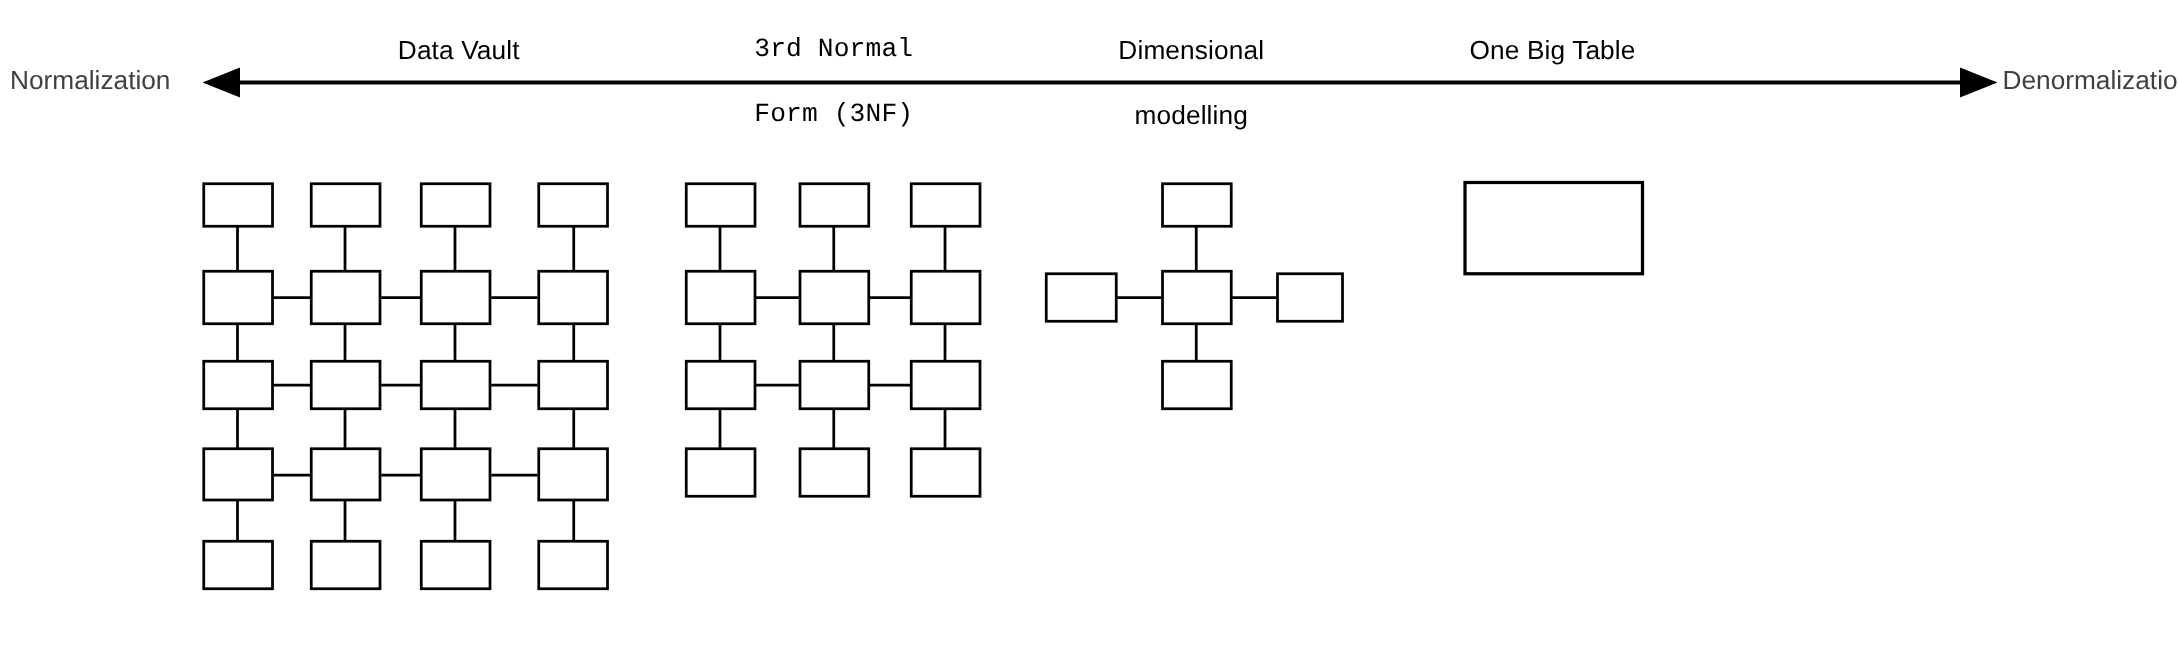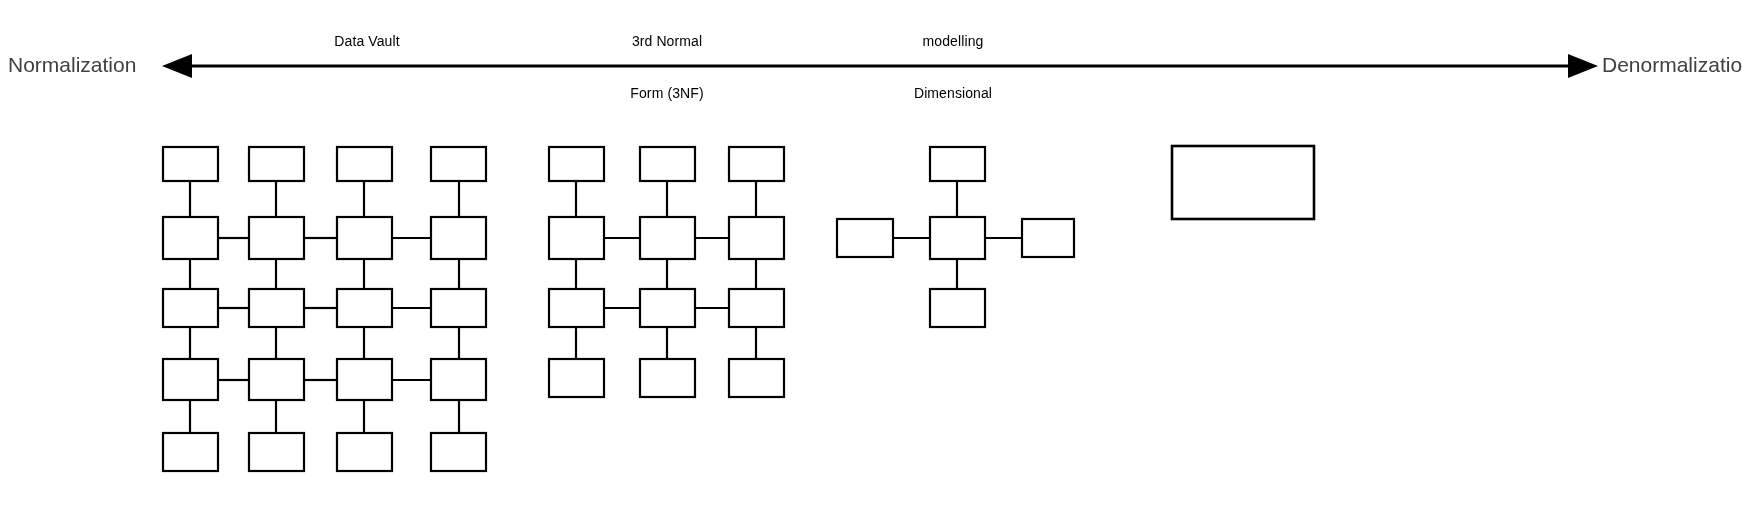--- a/index.html
+++ b/index.html
@@ -11,21 +11,21 @@
     color:#000000;
     overflow:hidden;
     position:relative;
   }
   #stage{position:absolute;left:0;top:0;width:1742px;height:524px;}
 
   
   .col-label{
     position:absolute;
     text-align:center;
-    font-size:14px;
+    font-size:21px;
     line-height:26px;
     color:#000;
     white-space:pre-line;
     letter-spacing:0.1px;
   }
   .end-label{
     position:absolute;
     font-size:21px;
     line-height:26px;
     color:#404040;
@@ -47,31 +47,32 @@
 <div id="stage">
 
   <div class="end-label" style="left:8px;top:52px;">Normalization</div>
 
   <div class="end-label" style="left:1602px;top:52px;">Denormalization</div>
 
   <div class="col-label" style="left:217px;top:2px;width:300px;">
     <div>Data Vault</div>
   </div>
 
-  <div class="col-label" style="left:517px;top:2px;width:300px;">
+  <div class="col-label" style="left:517px;top:2px;width:300px;font-family:Liberation Mono, monospace;">
     <div>3rd Normal</div>
     <div>Form (3NF)</div>
   </div>
 
   <div class="col-label" style="left:803px;top:2px;width:300px;">
+    <div>Dimensional</div>
     <div>modelling</div>
-    <div>Dimensional</div>
   </div>
 
   <div class="col-label" style="left:1092px;top:2px;width:300px;">
+    <div>One Big Table</div>
   </div>
 
   <svg id="axis" viewBox="0 0 1742 524">
     <line x1="182" y1="66" x2="1578" y2="66" stroke="#000000" stroke-width="3.2"></line>
     <polygon points="162,66 192,54 192,78" fill="#000000"></polygon>
     <polygon points="1598,66 1568,54 1568,78" fill="#000000"></polygon>
   </svg>
 
   <svg id="diagram" viewBox="0 0 1742 524">
 

